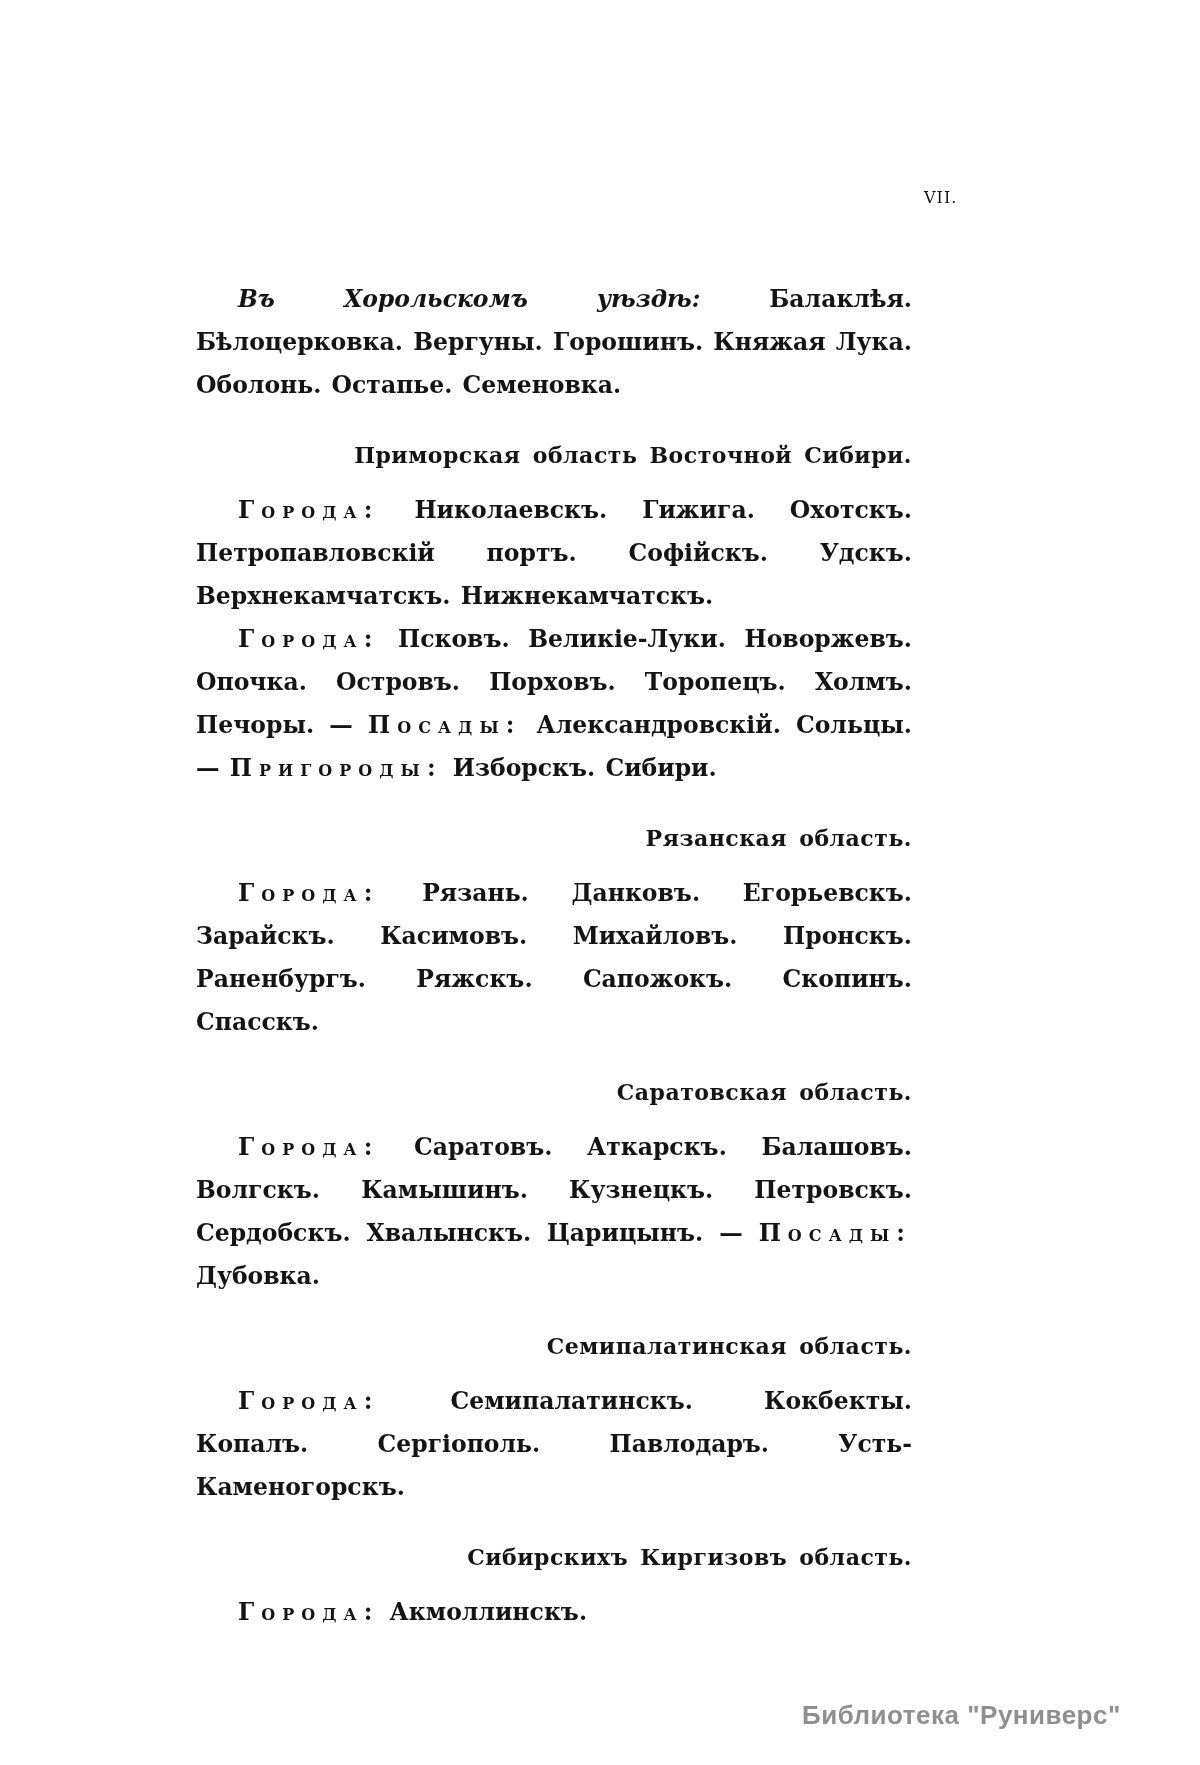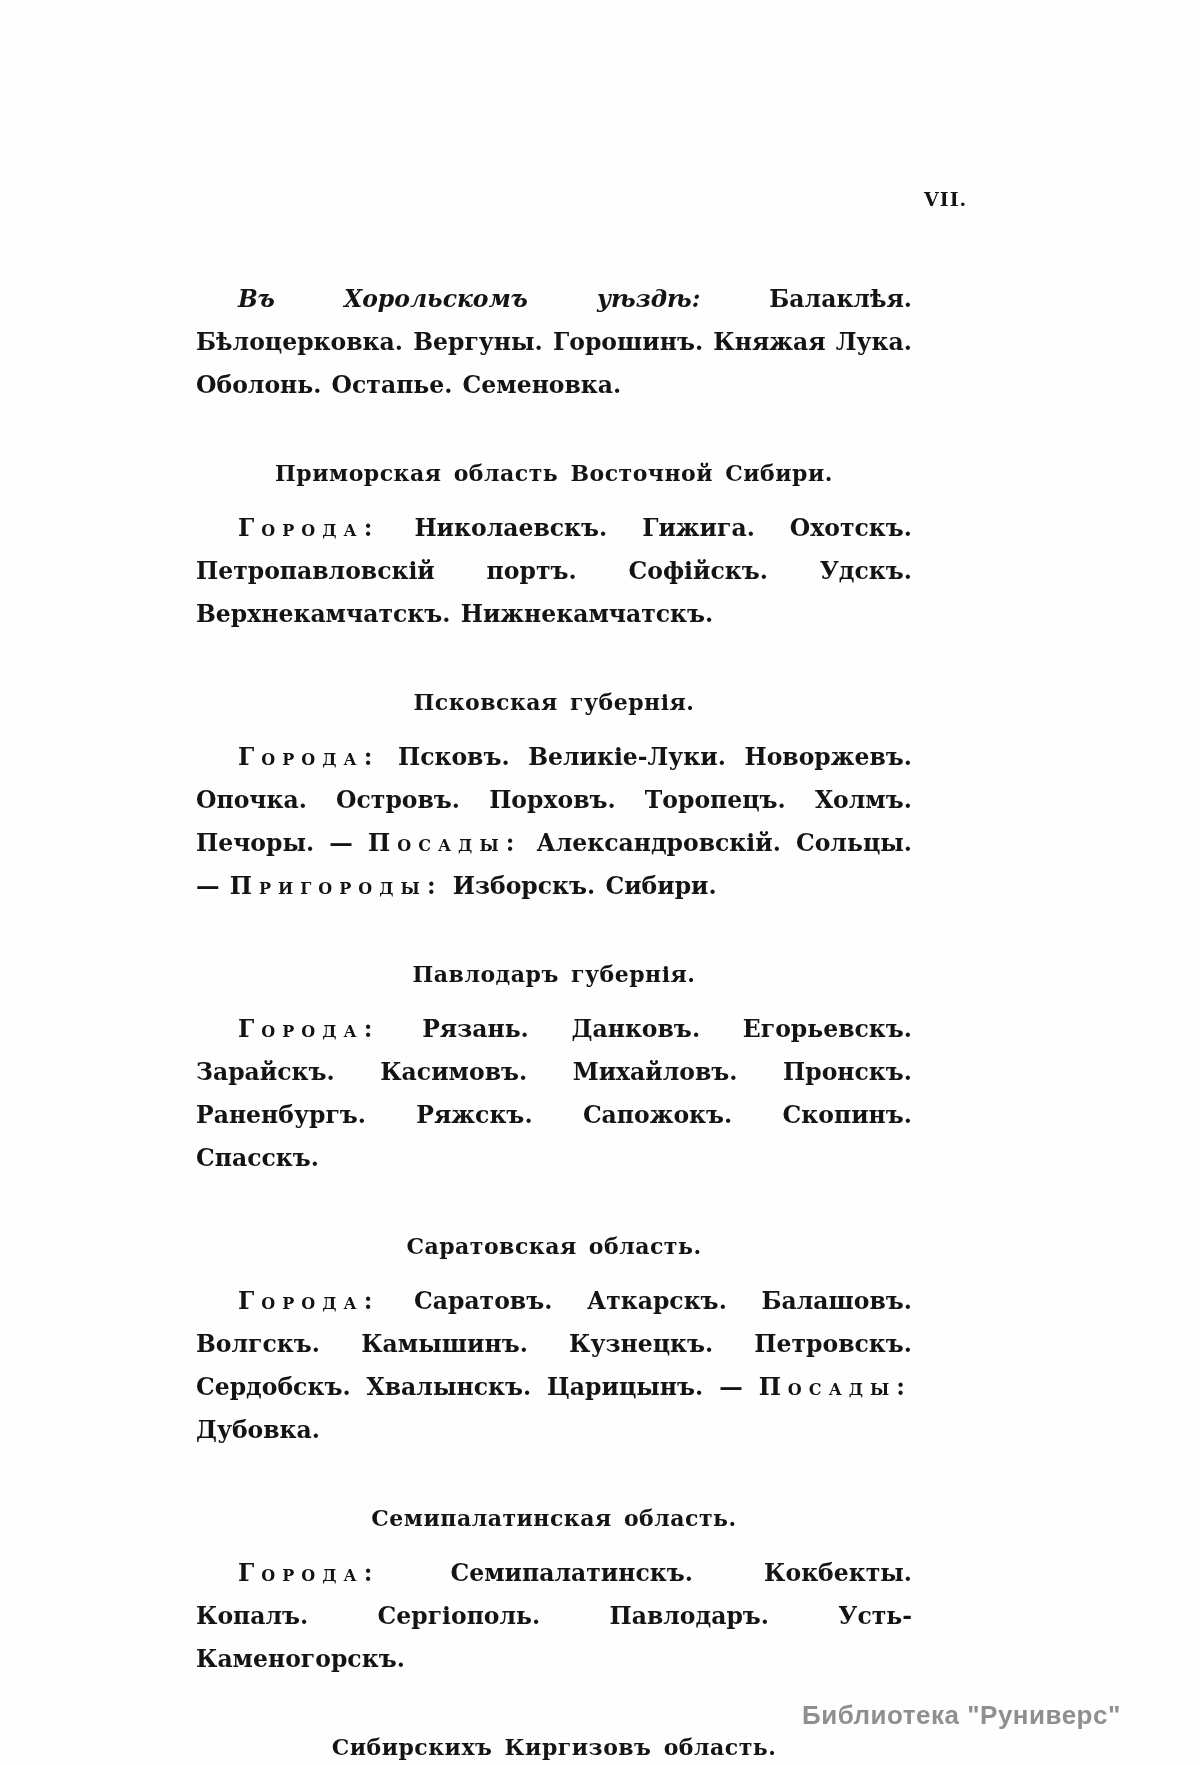--- a/index.html
+++ b/index.html
@@ -10,22 +10,22 @@
     height: 1765px;
     background: #fefefe;
     font-family: "DejaVu Serif", "Liberation Serif", serif;
     color: #141414;
     overflow: hidden;
   }
   .page-number {
     position: absolute;
     top: 188px;
     left: 924px;
-    font-size: 19px;
-    font-weight: bold;
+    font-size: 16px;
+    font-weight: normal;
     letter-spacing: 1px;
   }
   .content {
     position: absolute;
     left: 196px;
     top: 278px;
     width: 716px;
   }
   .body-para {
     font-size: 23.5px;
@@ -38,23 +38,23 @@
   .intro-para { margin-bottom: 14px; }
   .seg-italic { font-style: italic; }
   .seg-normal { font-style: normal; }
   .seg-smallcaps {
     font-variant: small-caps;
     letter-spacing: 0.30em;
   }
   .section-heading {
     font-size: 22px;
     font-weight: bold;
-    text-align: center;
+    text-align: right;
     line-height: 28px;
-    margin-top: 52px;
+    margin-top: 34px;
     margin-bottom: 20px;
     letter-spacing: 0.5px;
     word-spacing: 4px;
   }
   .watermark {
     position: absolute;
     left: 802px;
     top: 1700px;
     font-family: "Liberation Sans", "DejaVu Sans", sans-serif;
     font-weight: bold;
@@ -73,26 +73,25 @@
   <div class="content">
 
     <p class="body-para intro-para"><span class="seg-italic">Въ Хорольскомъ уѣздѣ:</span><span class="seg-normal"> Балаклѣя. Бѣлоцерковка. Вергуны. Горошинъ. Княжая Лука. Оболонь. Остапье. Семеновка.</span></p>
 
     <div>
       <h2 class="section-heading">Приморская область Восточной Сибири.</h2>
       <p class="body-para"><span class="seg-smallcaps">Города:</span><span class="seg-normal"> Николаевскъ. Гижига. Охотскъ. Петропавловскій портъ. Софійскъ. Удскъ. Верхнекамчатскъ. Нижнекамчатскъ.</span></p>
     </div>
 
     <div>
-      <h2 class="section-heading">Псковская губернія.</h2>
       <p class="body-para"><span class="seg-smallcaps">Города:</span><span class="seg-normal"> Псковъ. Великіе-Луки. Новоржевъ. Опочка. Островъ. Порховъ. Торопецъ. Холмъ. Печоры. — </span><span class="seg-smallcaps">Посады:</span><span class="seg-normal"> Александровскій. Сольцы. — </span><span class="seg-smallcaps">Пригороды:</span><span class="seg-normal"> Изборскъ. Сибири.</span></p>
     </div>
 
     <div>
-      <h2 class="section-heading">Павлодаръ губернія.</h2>
+      <h2 class="section-heading">Рязанская область.</h2>
       <p class="body-para"><span class="seg-smallcaps">Города:</span><span class="seg-normal"> Рязань. Данковъ. Егорьевскъ. Зарайскъ. Касимовъ. Михайловъ. Пронскъ. Раненбургъ. Ряжскъ. Сапожокъ. Скопинъ. Спасскъ.</span></p>
     </div>
 
 
     <div>
       <h2 class="section-heading">Саратовская область.</h2>
       <p class="body-para"><span class="seg-smallcaps">Города:</span><span class="seg-normal"> Саратовъ. Аткарскъ. Балашовъ. Волгскъ. Камышинъ. Кузнецкъ. Петровскъ. Сердобскъ. Хвалынскъ. Царицынъ. — </span><span class="seg-smallcaps">Посады:</span><span class="seg-normal"> Дубовка.</span></p>
     </div>
 
     <div>

